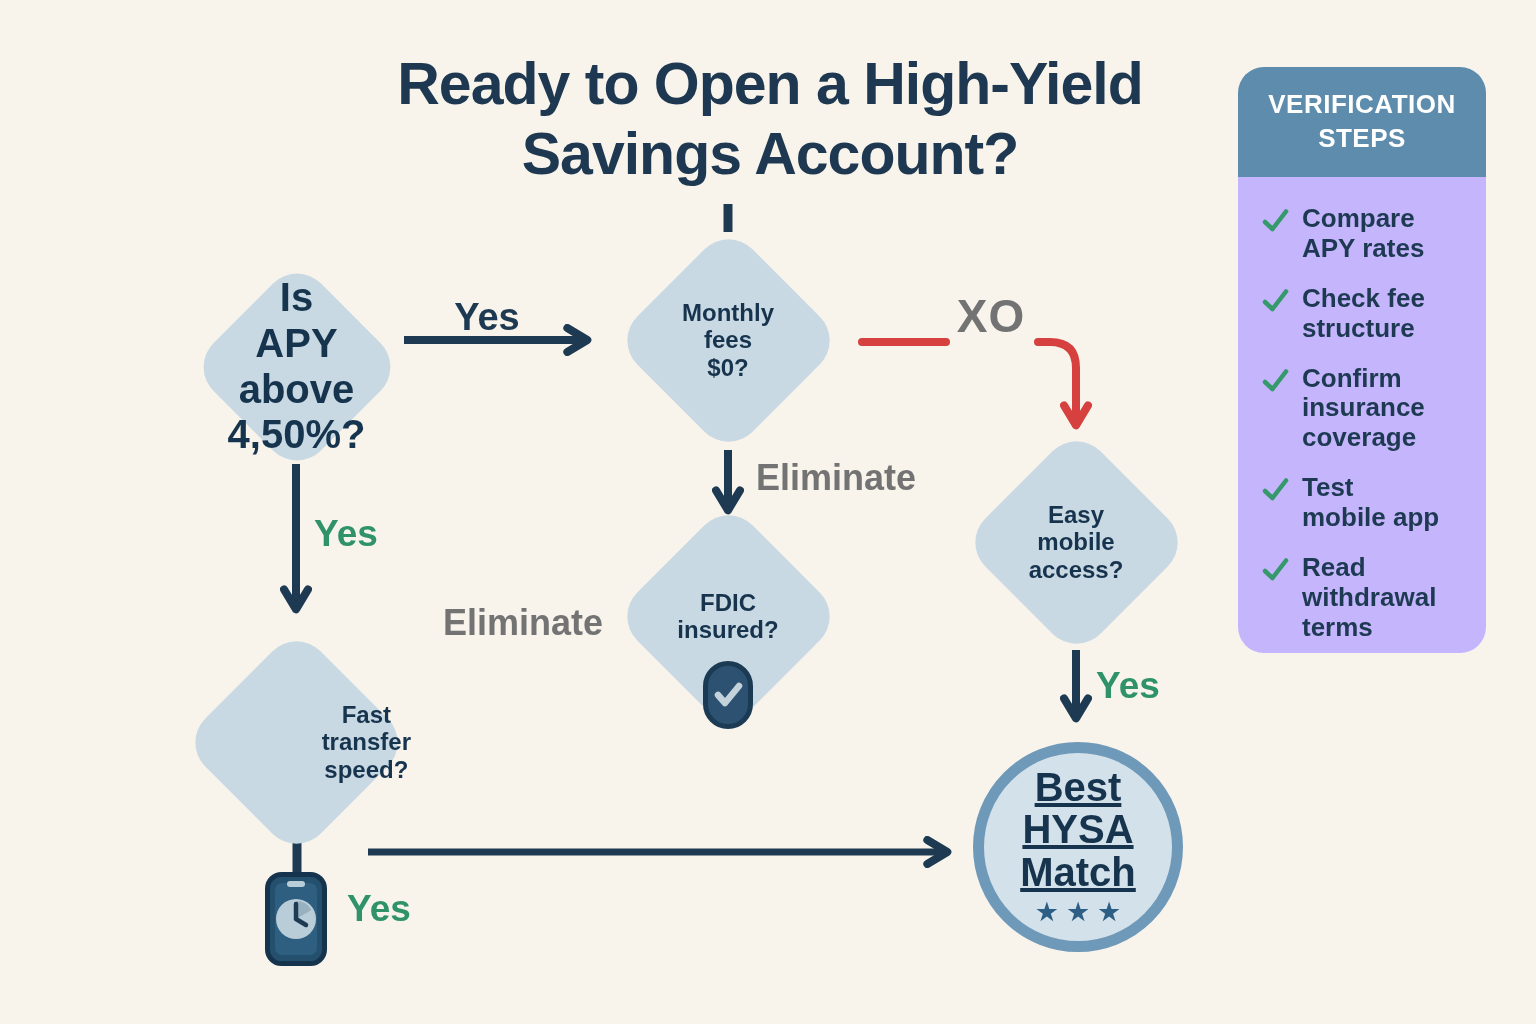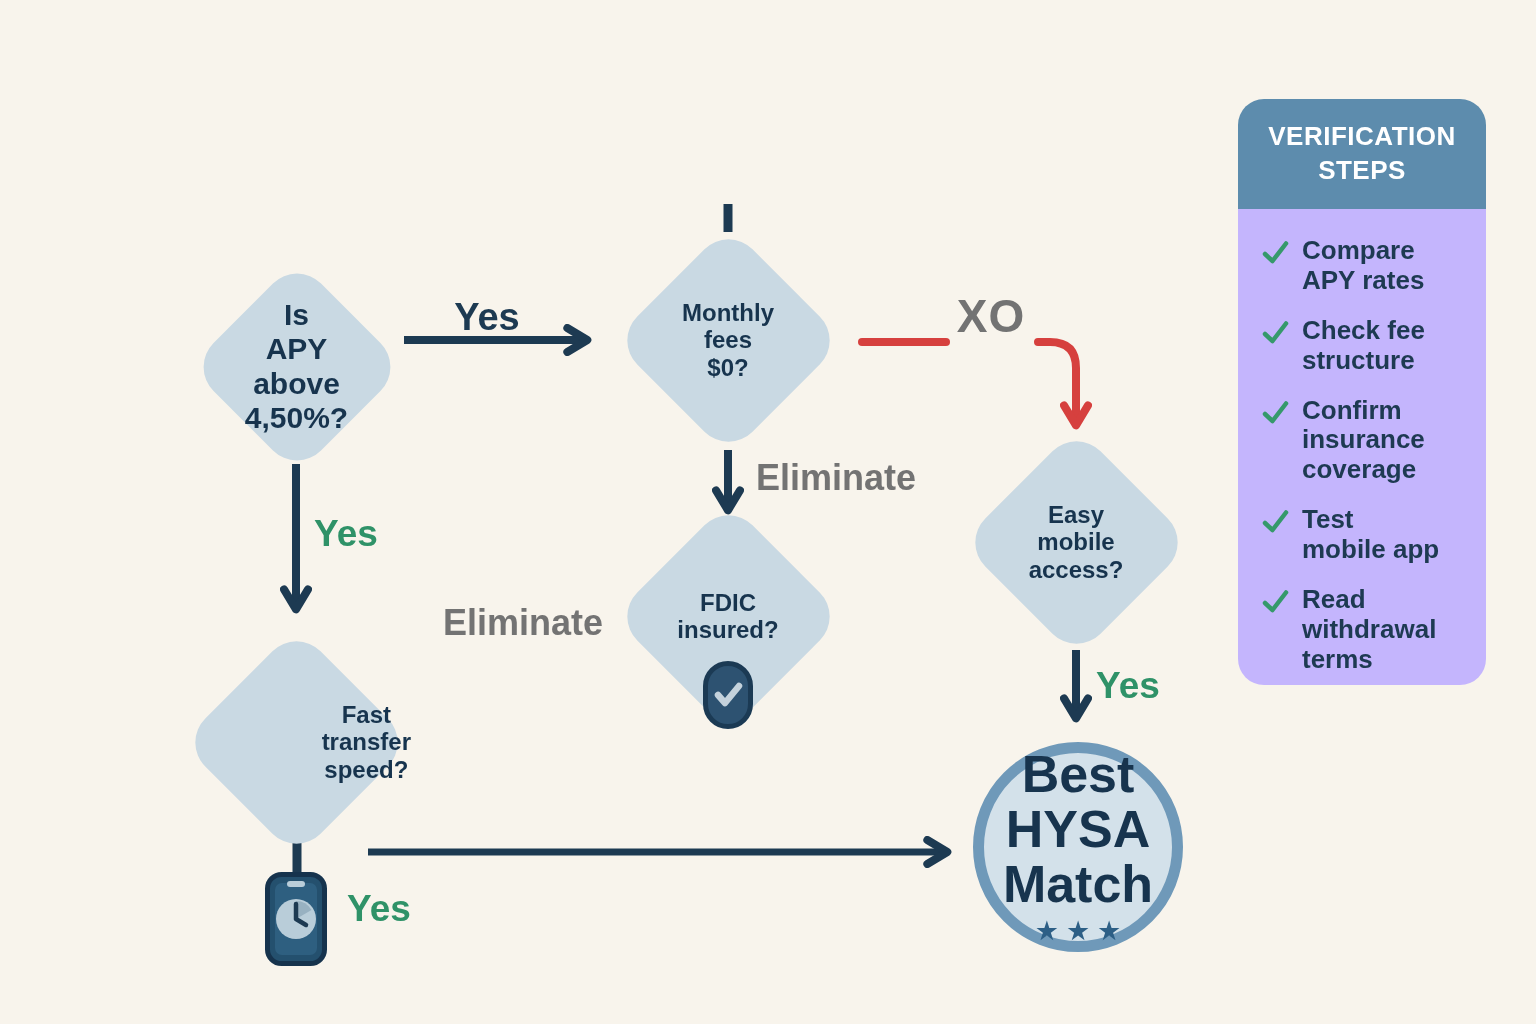--- a/index.html
+++ b/index.html
@@ -55,21 +55,21 @@
     position: absolute;
     left: 973px; top: 742px;
     width: 210px; height: 210px;
     border-radius: 50%;
     background: #d3e1ea;
     border: 11px solid #6f99b9;
     display: flex; flex-direction: column;
     align-items: center; justify-content: center;
     text-align: center;
   }
-  .result-circle .node-label { font-size: 52px; line-height: 1.06; }
+  .result-circle .node-label { font-size: 40px; line-height: 1.06; text-decoration: underline; }
   .result-stars {
     margin-top: 3px;
     font-size: 27px;
     letter-spacing: 7px;
     padding-left: 7px;
     color: #2d5f86;
   }
 
   
   .edge-label {
@@ -96,21 +96,20 @@
     background: #5d8cad;
     border-radius: 26px 26px 0 0;
     display: flex; align-items: center; justify-content: center;
     color: #ffffff;
     font-weight: 800;
     font-size: 26px;
     letter-spacing: 0.5px;
     text-align: center;
     line-height: 1.3;
     white-space: pre-line;
-    margin-top: 32px;
   }
   .panel-body {
     height: 476px;
     background: #c4b5fd;
     border-radius: 0 0 26px 26px;
     padding: 27px 14px 10px 24px;
   }
   .check-item {
     display: flex;
     gap: 13px;
@@ -123,20 +122,22 @@
     font-weight: 700;
     line-height: 1.15;
     white-space: pre-line;
   }
 </style>
 </head>
 <body>
 
 <div class="canvas">
 
+  <div class="page-title">Ready to Open a High-Yield
+Savings Account?</div>
 
   <svg class="edges" width="1536" height="1024" viewBox="0 0 1536 1024">
     <defs>
       <marker id="ah-navy" viewBox="0 0 12 12" markerWidth="32" markerHeight="32" refX="9.5" refY="6" orient="auto" markerUnits="userSpaceOnUse">
         <path d="M2.5 1.5 L10 6 L2.5 10.5" fill="none" stroke="#1d3a52" stroke-width="3" stroke-linecap="round" stroke-linejoin="round"></path>
       </marker>
       <marker id="ah-red" viewBox="0 0 12 12" markerWidth="32" markerHeight="32" refX="9.5" refY="6" orient="auto" markerUnits="userSpaceOnUse">
         <path d="M2.5 1.5 L10 6 L2.5 10.5" fill="none" stroke="#d6403e" stroke-width="3" stroke-linecap="round" stroke-linejoin="round"></path>
       </marker>
     </defs>
@@ -154,21 +155,21 @@
     <path d="M1038 342 L1050 342 Q1076 342 1076 368 L1076 424" fill="none" stroke="#d6403e" stroke-width="8" stroke-linecap="round" marker-end="url(#ah-red)"></path>
 
     <line x1="1076" y1="650" x2="1076" y2="717" stroke="#1d3a52" stroke-width="8" marker-end="url(#ah-navy)"></line>
 
     <line x1="368" y1="852" x2="946" y2="852" stroke="#1d3a52" stroke-width="7" marker-end="url(#ah-navy)"></line>
 
     <line x1="297" y1="842" x2="297" y2="876" stroke="#1d3a52" stroke-width="9"></line>
   </svg>
 
   <div class="diamond" style="left:189px; top:259px; width:215px; height:215px; --s:152px;">
-    <div class="node-label" style="font-size:30px">Is
+    <div class="node-label" style="font-size:40px">Is
 APY
 above
 4,50%?</div>
   </div>
 
   <div class="diamond" style="left:613px; top:225px; width:230px; height:230px; --s:163px;">
     <div class="node-label">Monthly
 fees
 $0?</div>
   </div>

